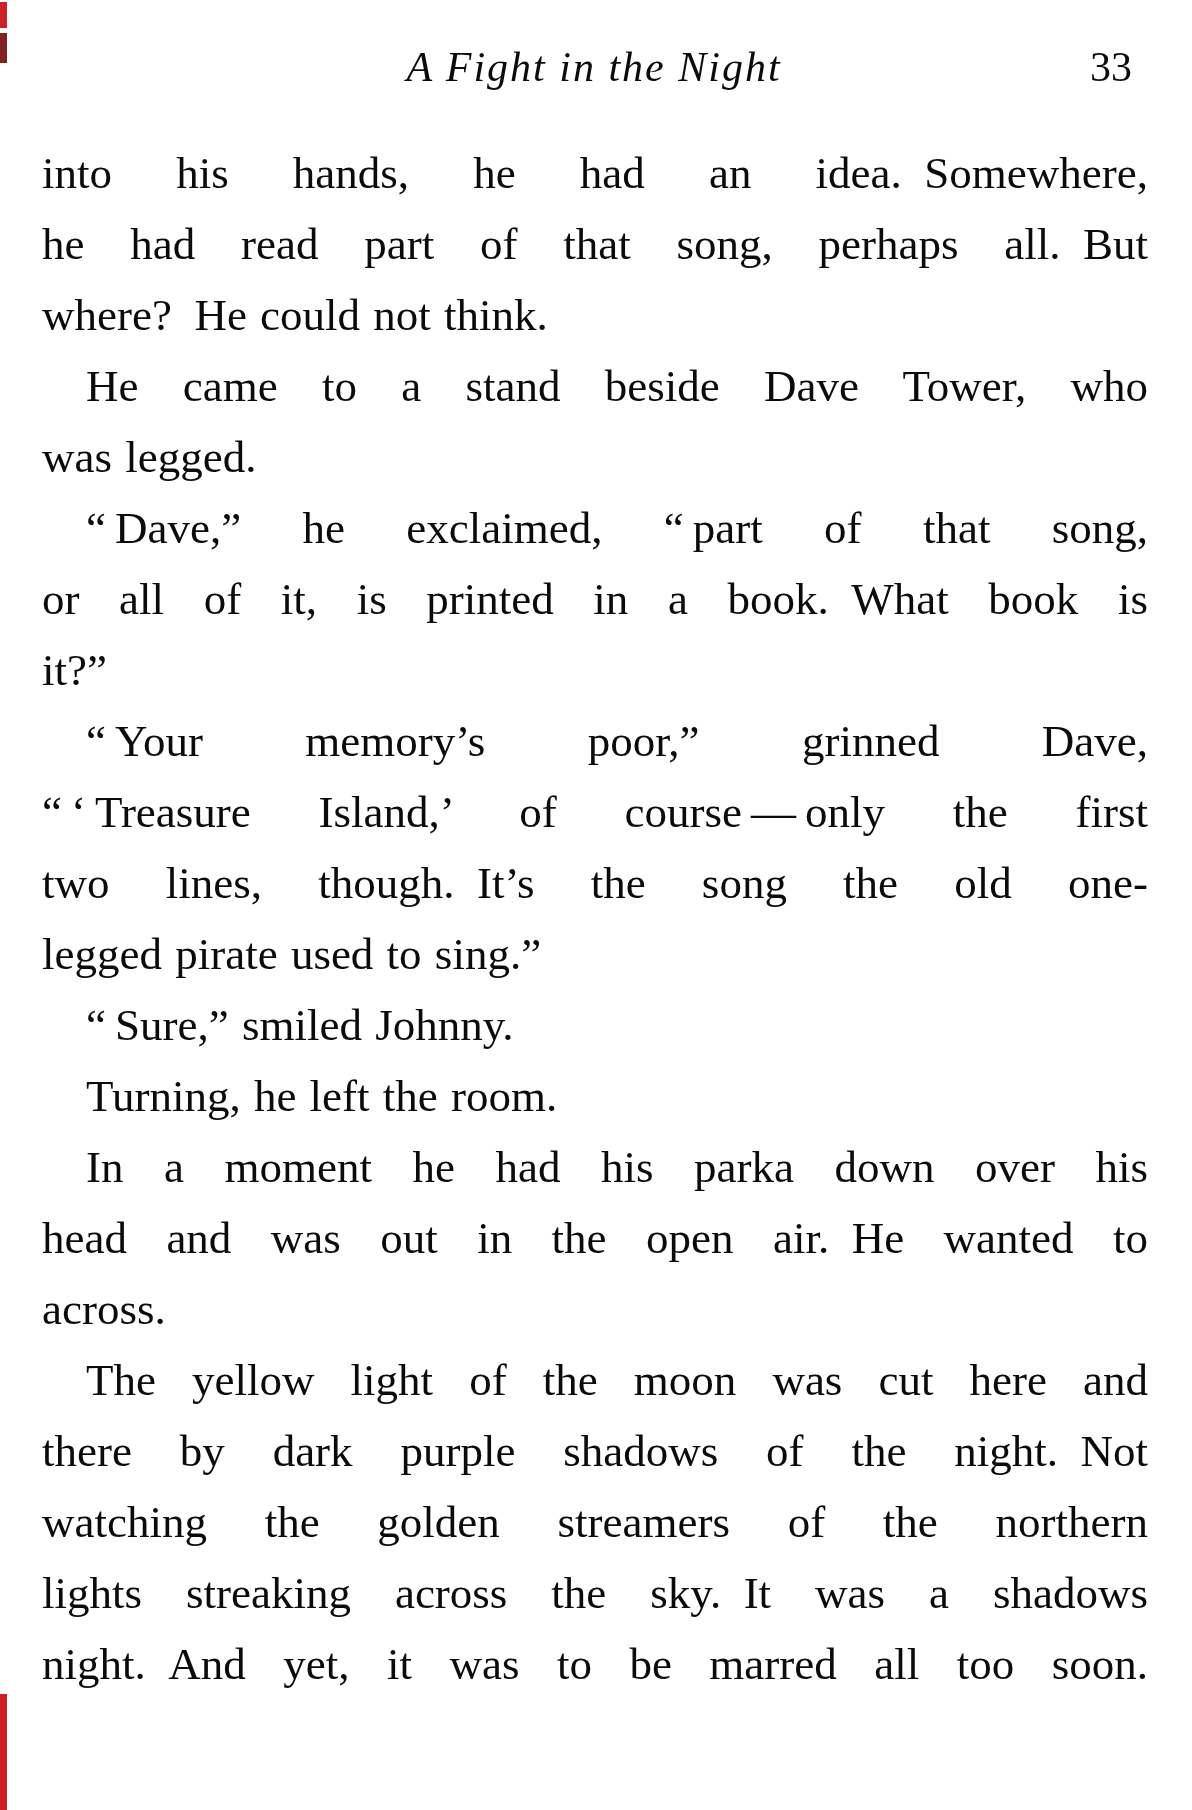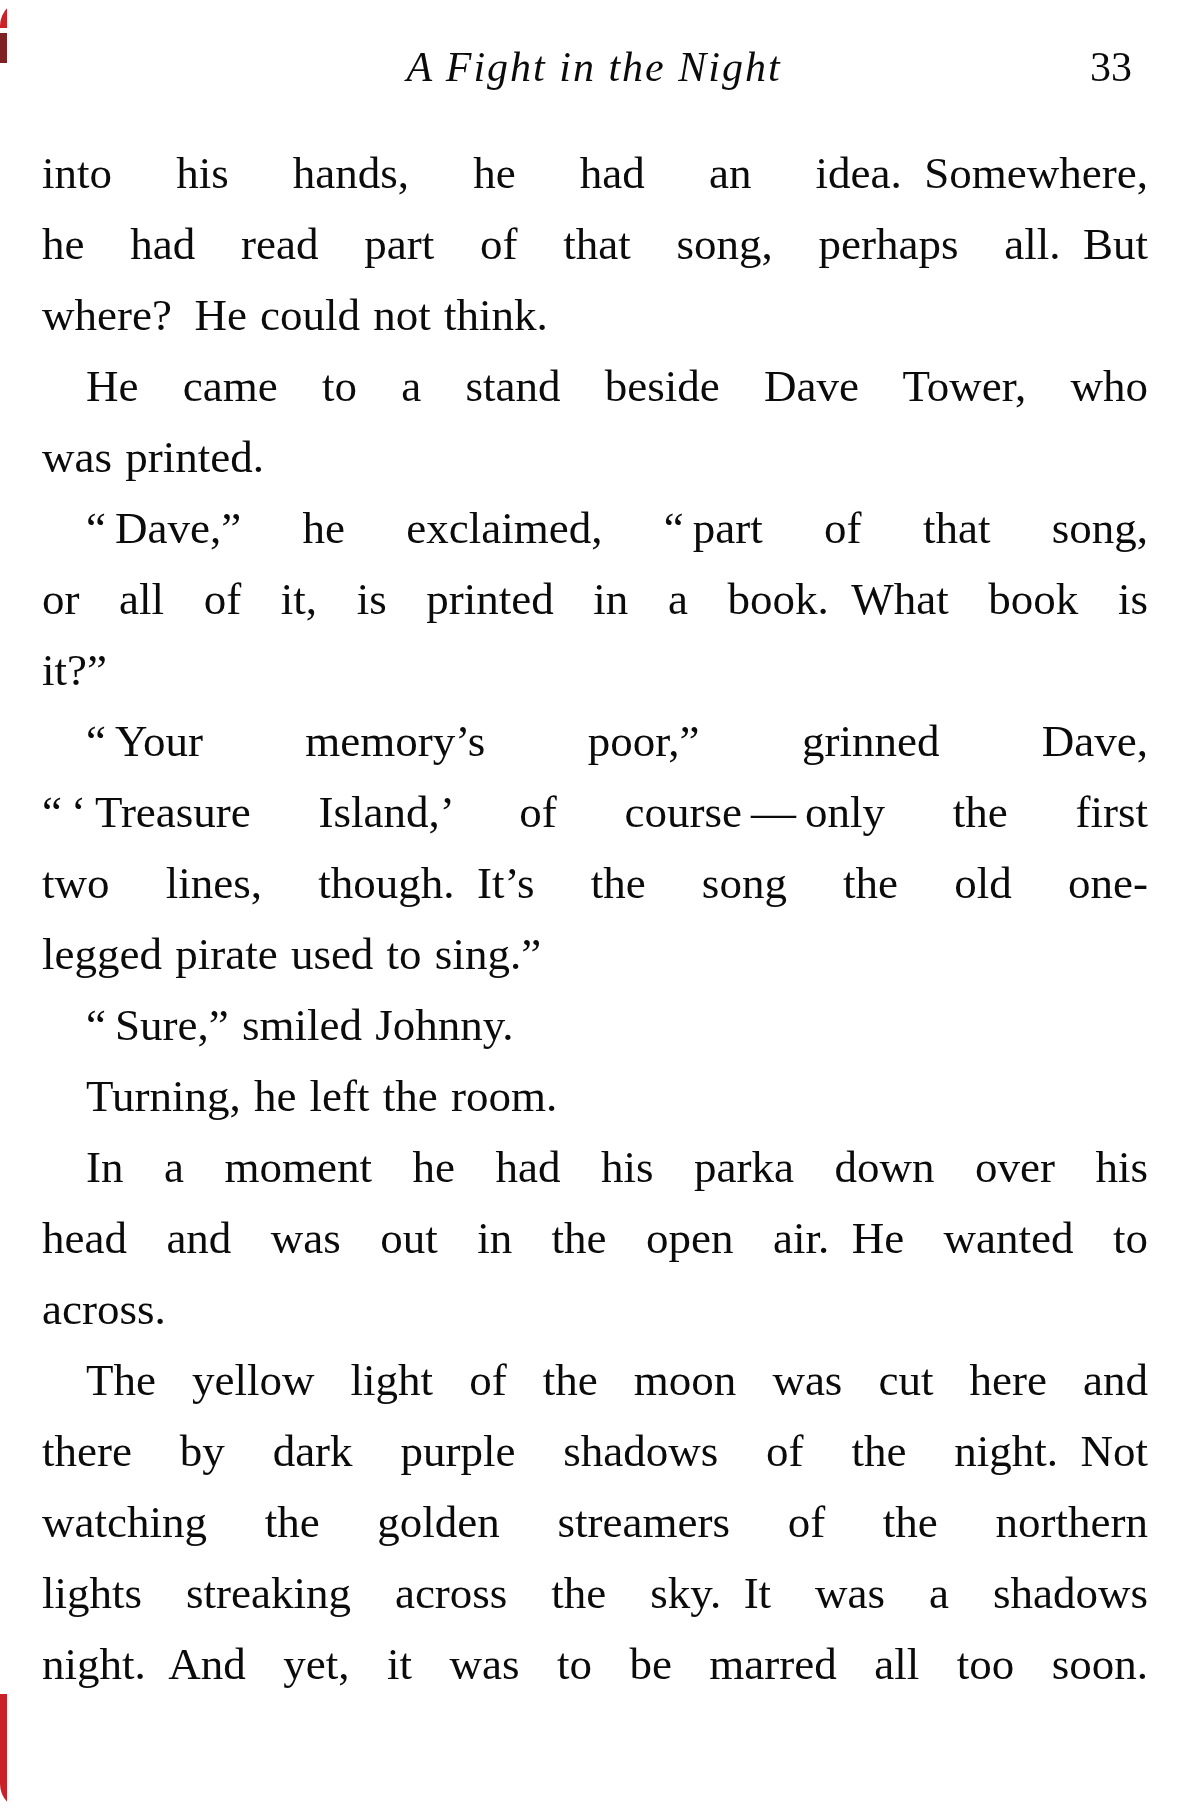--- a/index.html
+++ b/index.html
@@ -8,21 +8,20 @@
     background: #ffffff;
   }
   .page {
     position: relative;
     width: 1192px;
     height: 1810px;
     background: #ffffff;
     overflow: hidden;
     font-family: "Liberation Serif", "DejaVu Serif", serif;
     color: #0b0b0b;
-    border-radius: 26px;
   }
   
   .running-header {
     position: absolute;
     left: 40px;
     right: 44px;
     top: 36px;
     height: 62px;
   }
   .running-title {
@@ -88,21 +87,21 @@
   <div class="running-header">
     <div class="running-title">A Fight in the Night</div>
     <div class="page-number">33</div>
   </div>
 
   <div class="text-block">
       <div class="line justify">into his hands, he had an idea. Somewhere,</div>
       <div class="line justify">he had read part of that song, perhaps all. But</div>
       <div class="line">where? He could not think.</div>
       <div class="line justify indent">He came to a stand beside Dave Tower, who</div>
-      <div class="line">was printed.</div>
+      <div class="line">was legged.</div>
       <div class="line justify indent">“ Dave,” he exclaimed, “ part of that song,</div>
       <div class="line justify">or all of it, is printed in a book. What book is</div>
       <div class="line">it?”</div>
       <div class="line justify indent">“ Your memory’s poor,” grinned Dave,</div>
       <div class="line justify">“ ‘ Treasure Island,’ of course — only the first</div>
       <div class="line justify">two lines, though. It’s the song the old one-</div>
       <div class="line">legged pirate used to sing.”</div>
       <div class="line indent">“ Sure,” smiled Johnny.</div>
       <div class="line indent">Turning, he left the room.</div>
       <div class="line justify indent">In a moment he had his parka down over his</div>

